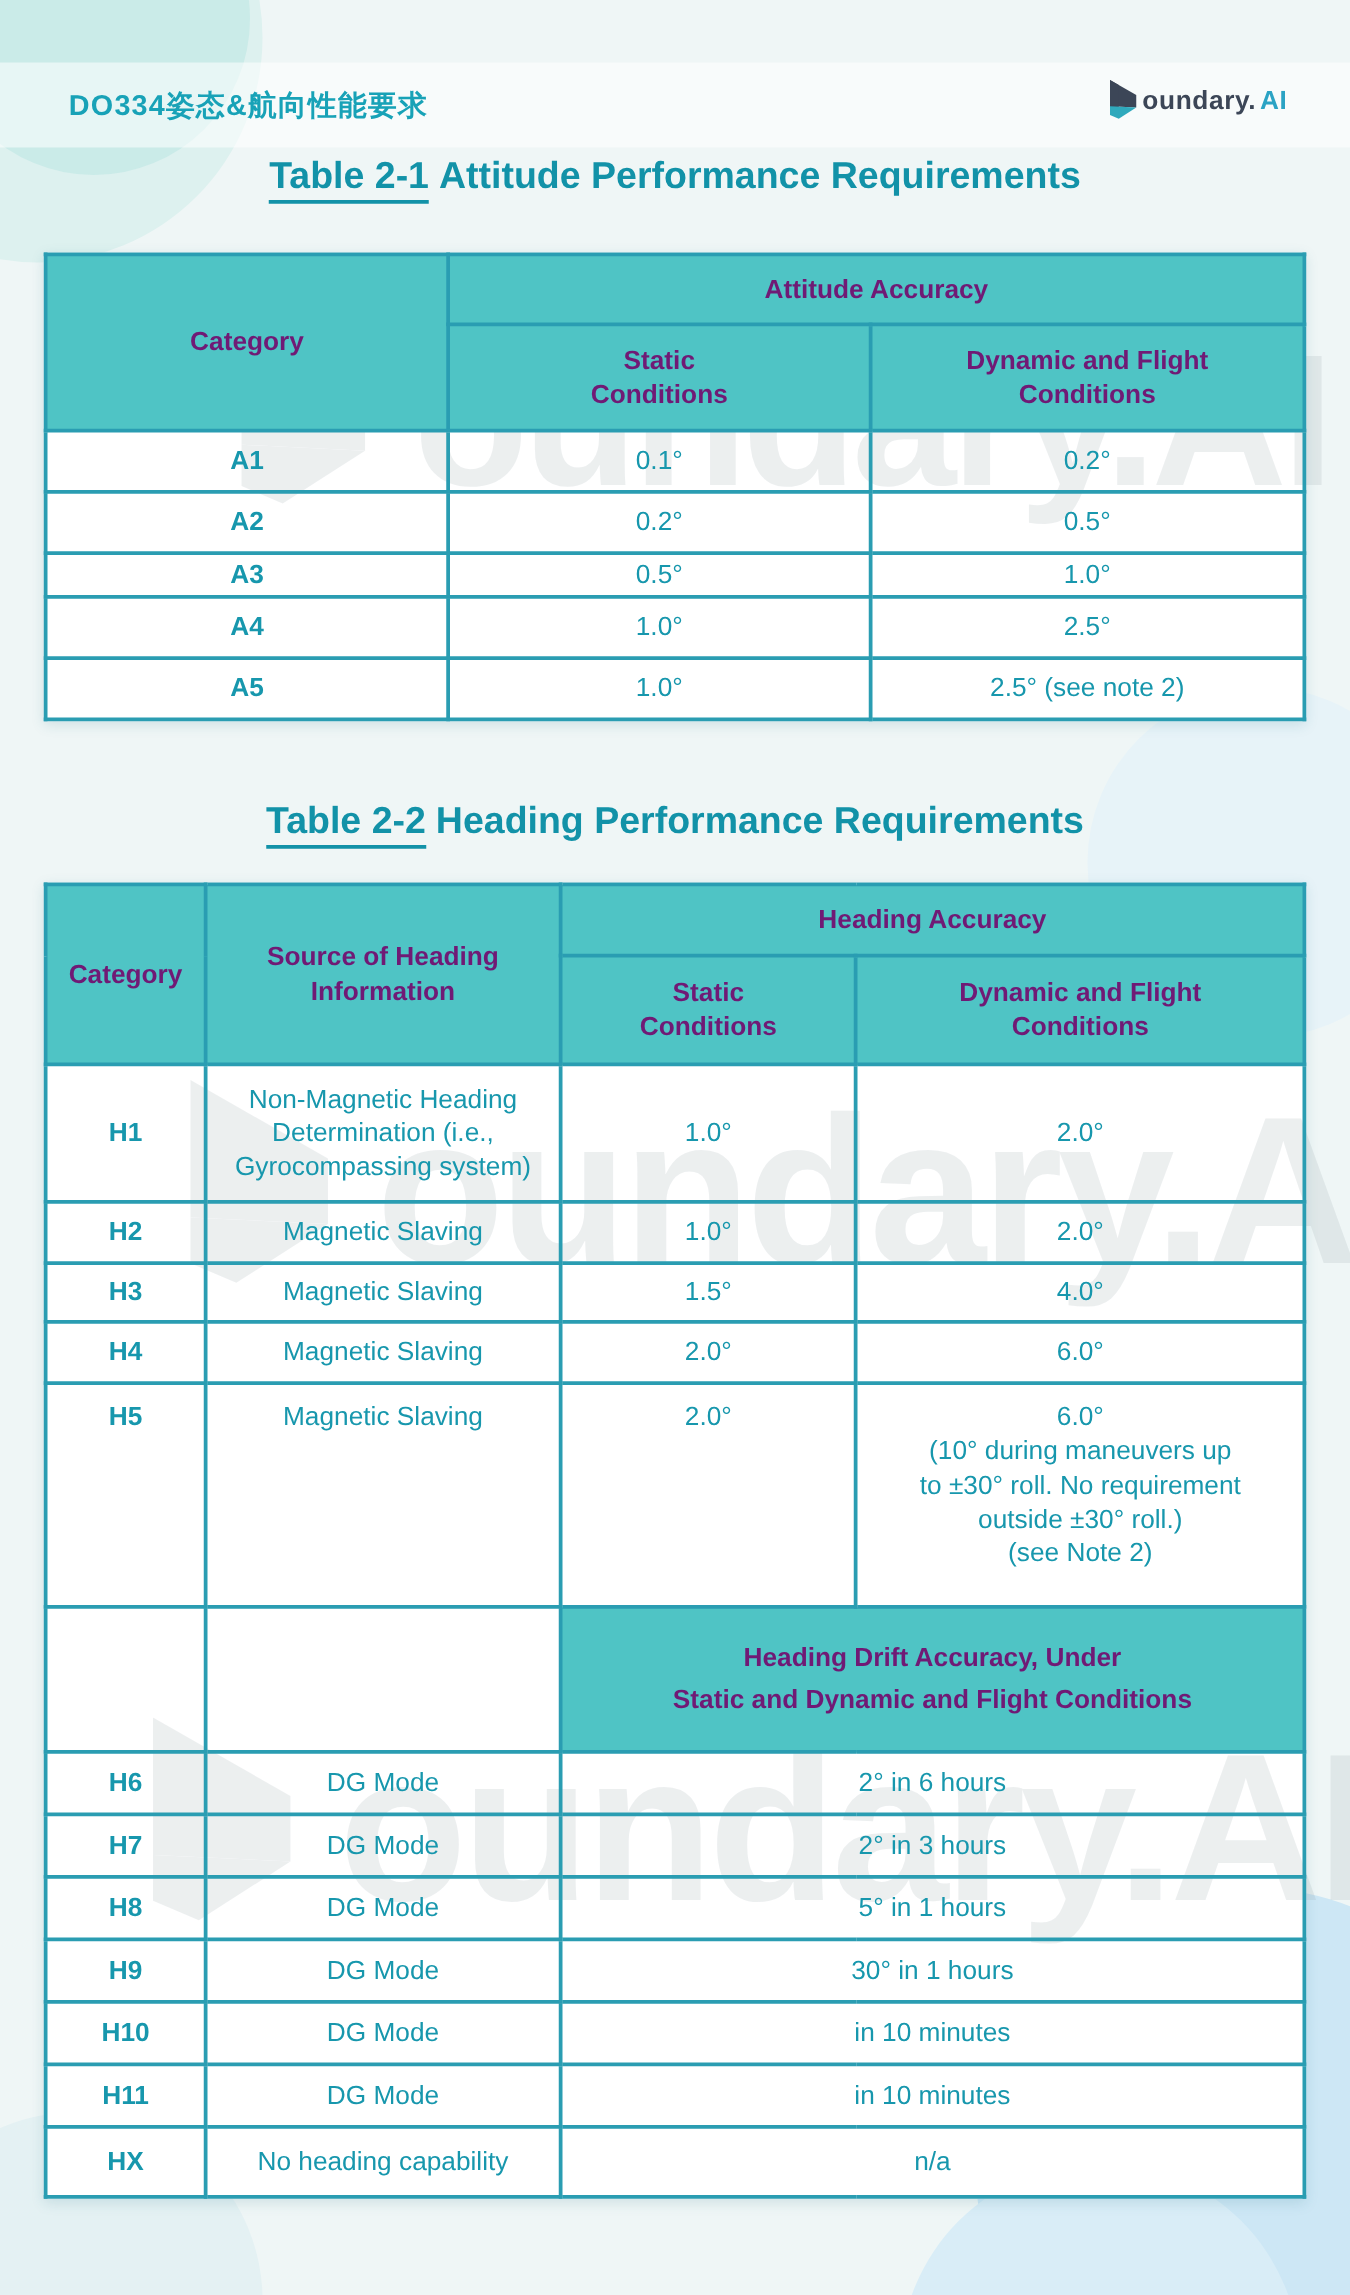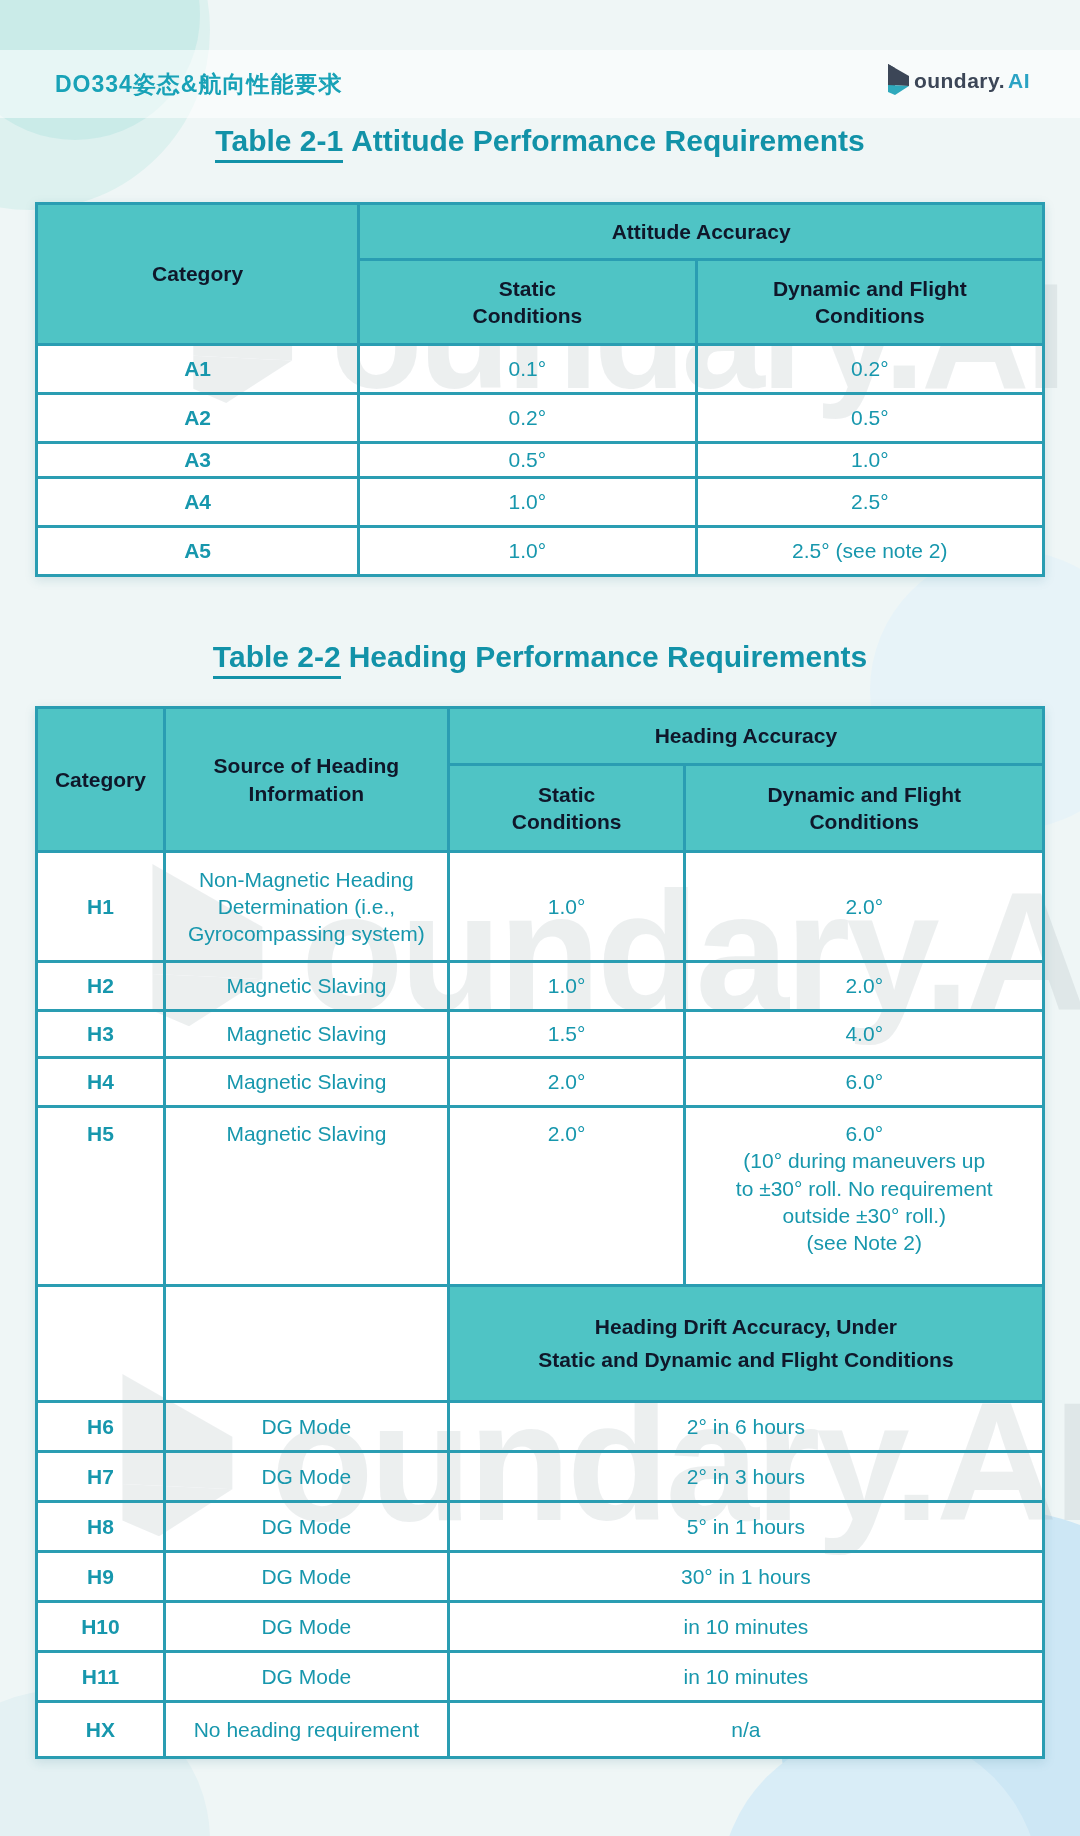--- a/index.html
+++ b/index.html
@@ -59,21 +59,21 @@
   table{
     position:relative;z-index:2;
     width:100%;border-collapse:collapse;table-layout:fixed;
     border:3px solid #2a9db2;
   }
   th,td{
     border:3px solid #2a9db2;text-align:center;vertical-align:middle;
     font-size:21px;color:#1797ad;padding:2px 8px;
   }
   th{
-    background:#4fc4c5;color:#0f172a;font-weight:bold;line-height:1.3;
+    background:#4fc4c5;color:#701a75;font-weight:bold;line-height:1.3;
   }
   td{background:transparent;line-height:1.3;}
   td.cat{font-weight:bold;}
   .pre{white-space:pre-line;}
   td.vtop,th.vtop{vertical-align:top;padding-top:12px;}
   th.band{line-height:1.55;}
 </style>
 </head>
 <body>
 
@@ -267,18 +267,18 @@
         <td>DG Mode</td>
         <td colspan="2">in 10 minutes</td>
       </tr>
       <tr style="height:50px">
         <td class="cat">H11</td>
         <td>DG Mode</td>
         <td colspan="2">in 10 minutes</td>
       </tr>
       <tr style="height:56px">
         <td class="cat">HX</td>
-        <td>No heading requirement</td>
+        <td>No heading capability</td>
         <td colspan="2">n/a</td>
       </tr>
     </tbody>
   </table>
 </div>
 
 </body></html>

